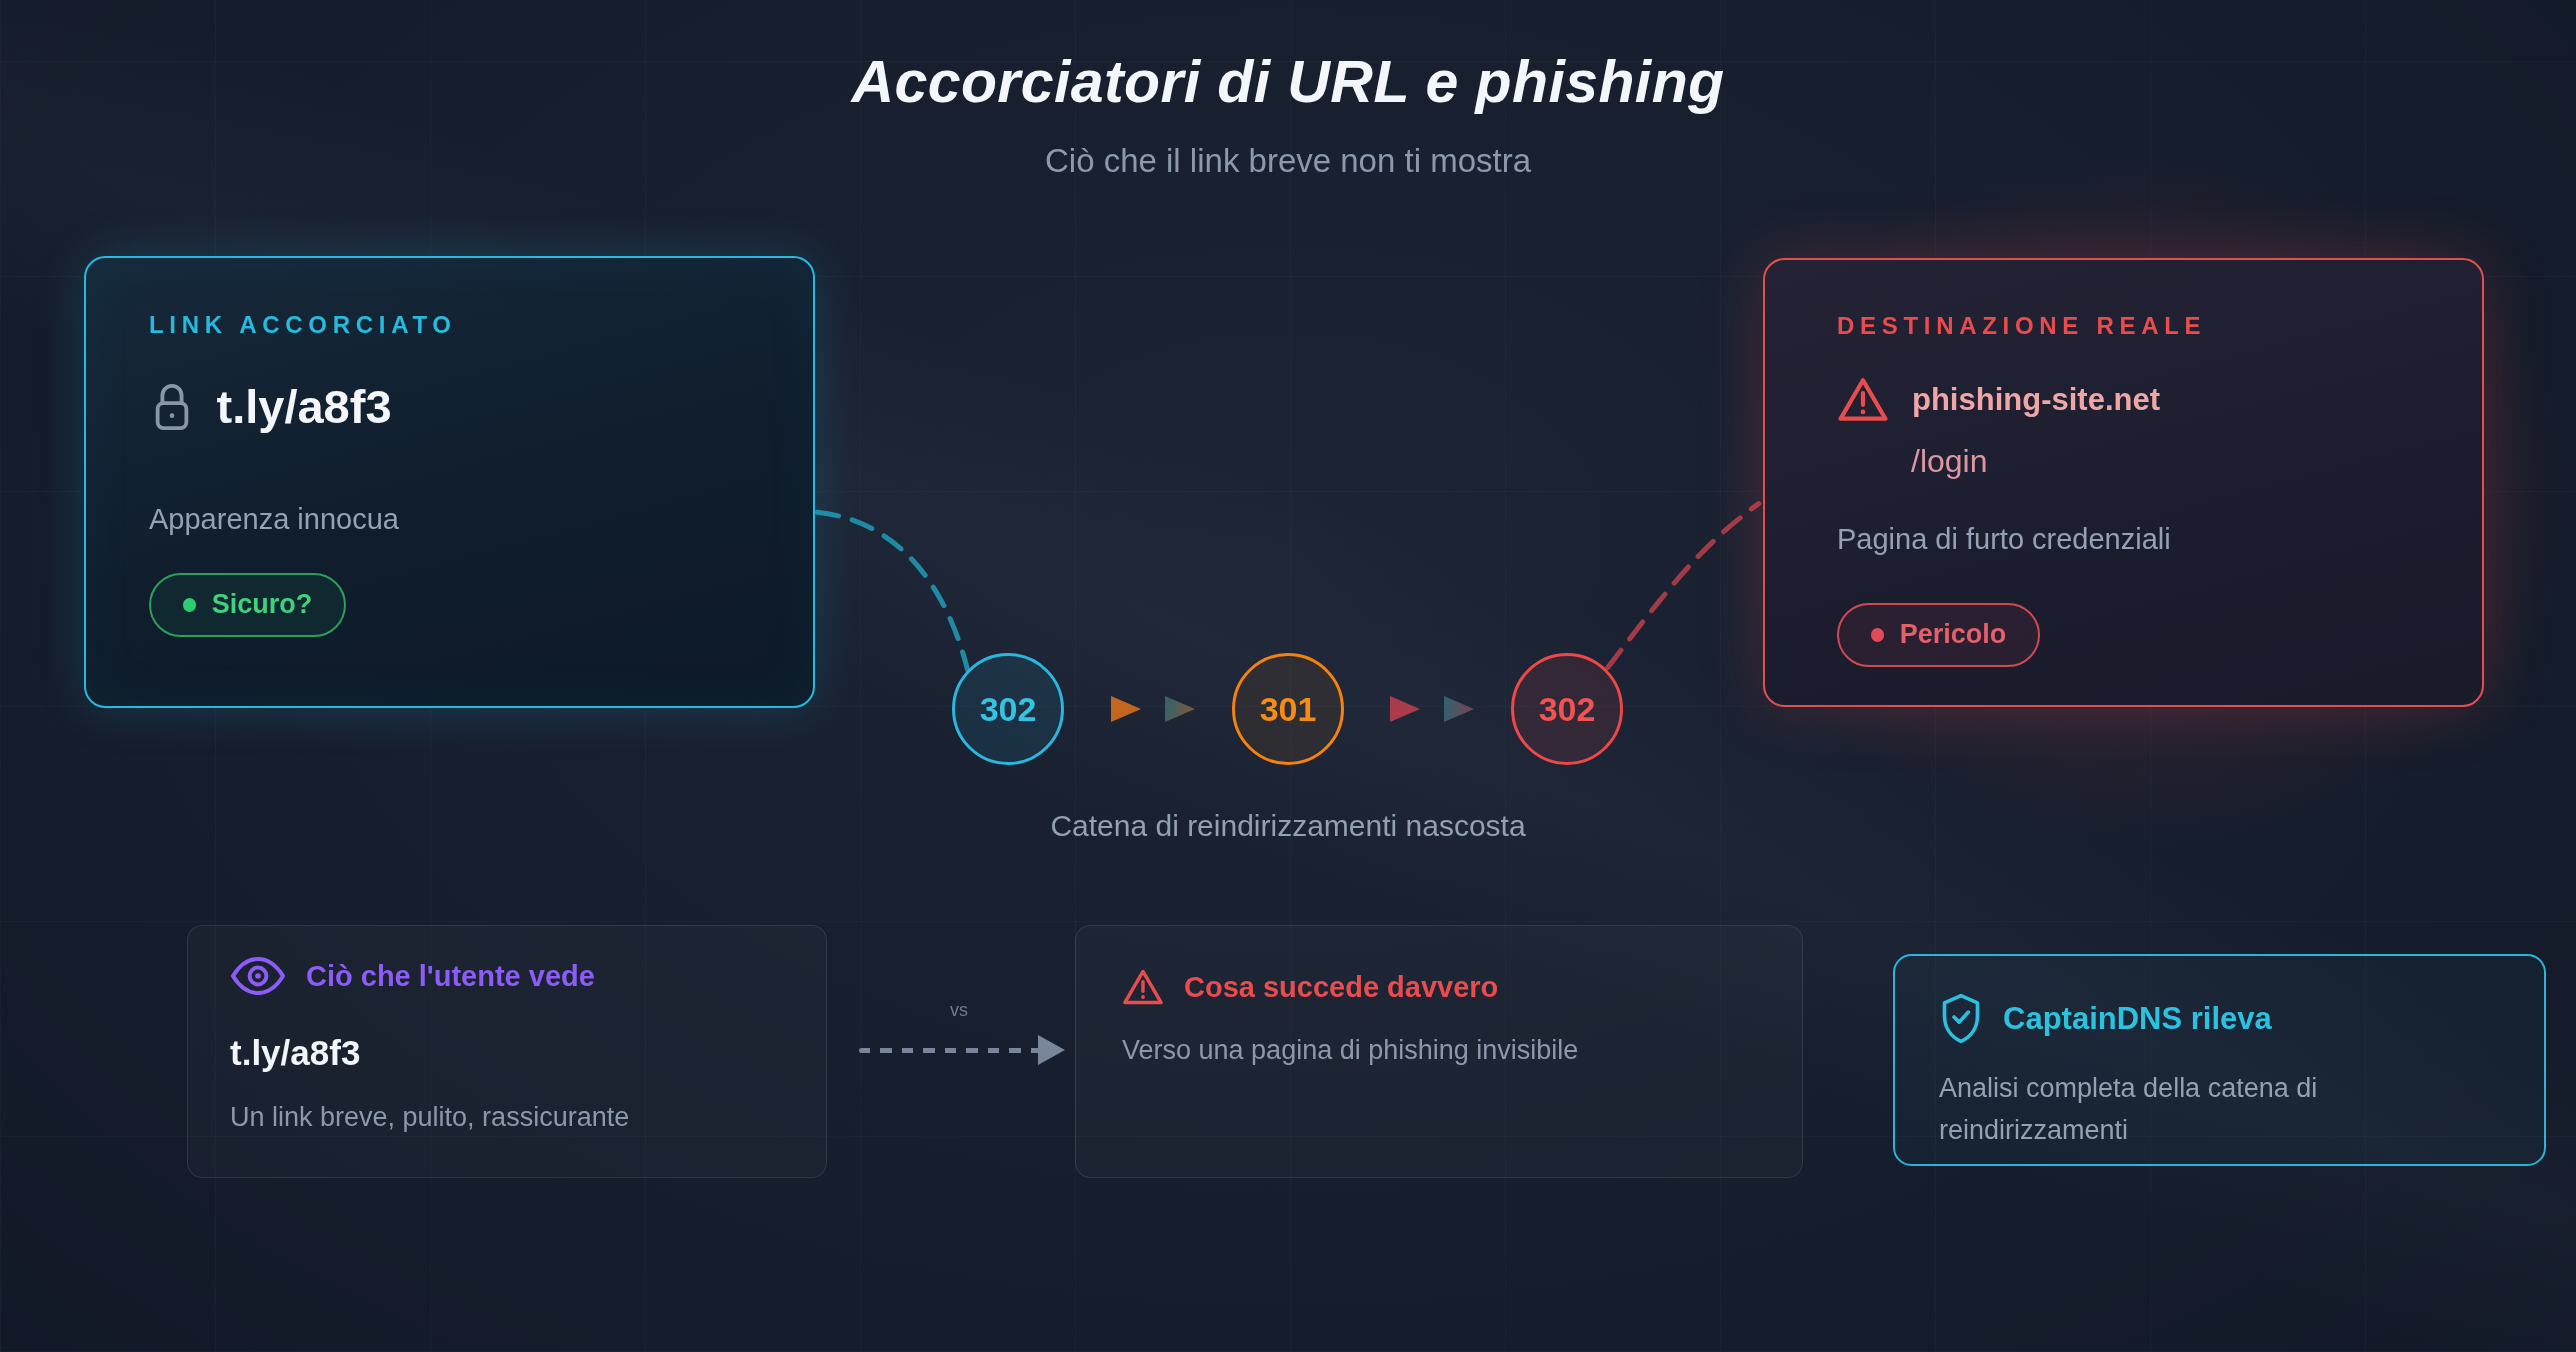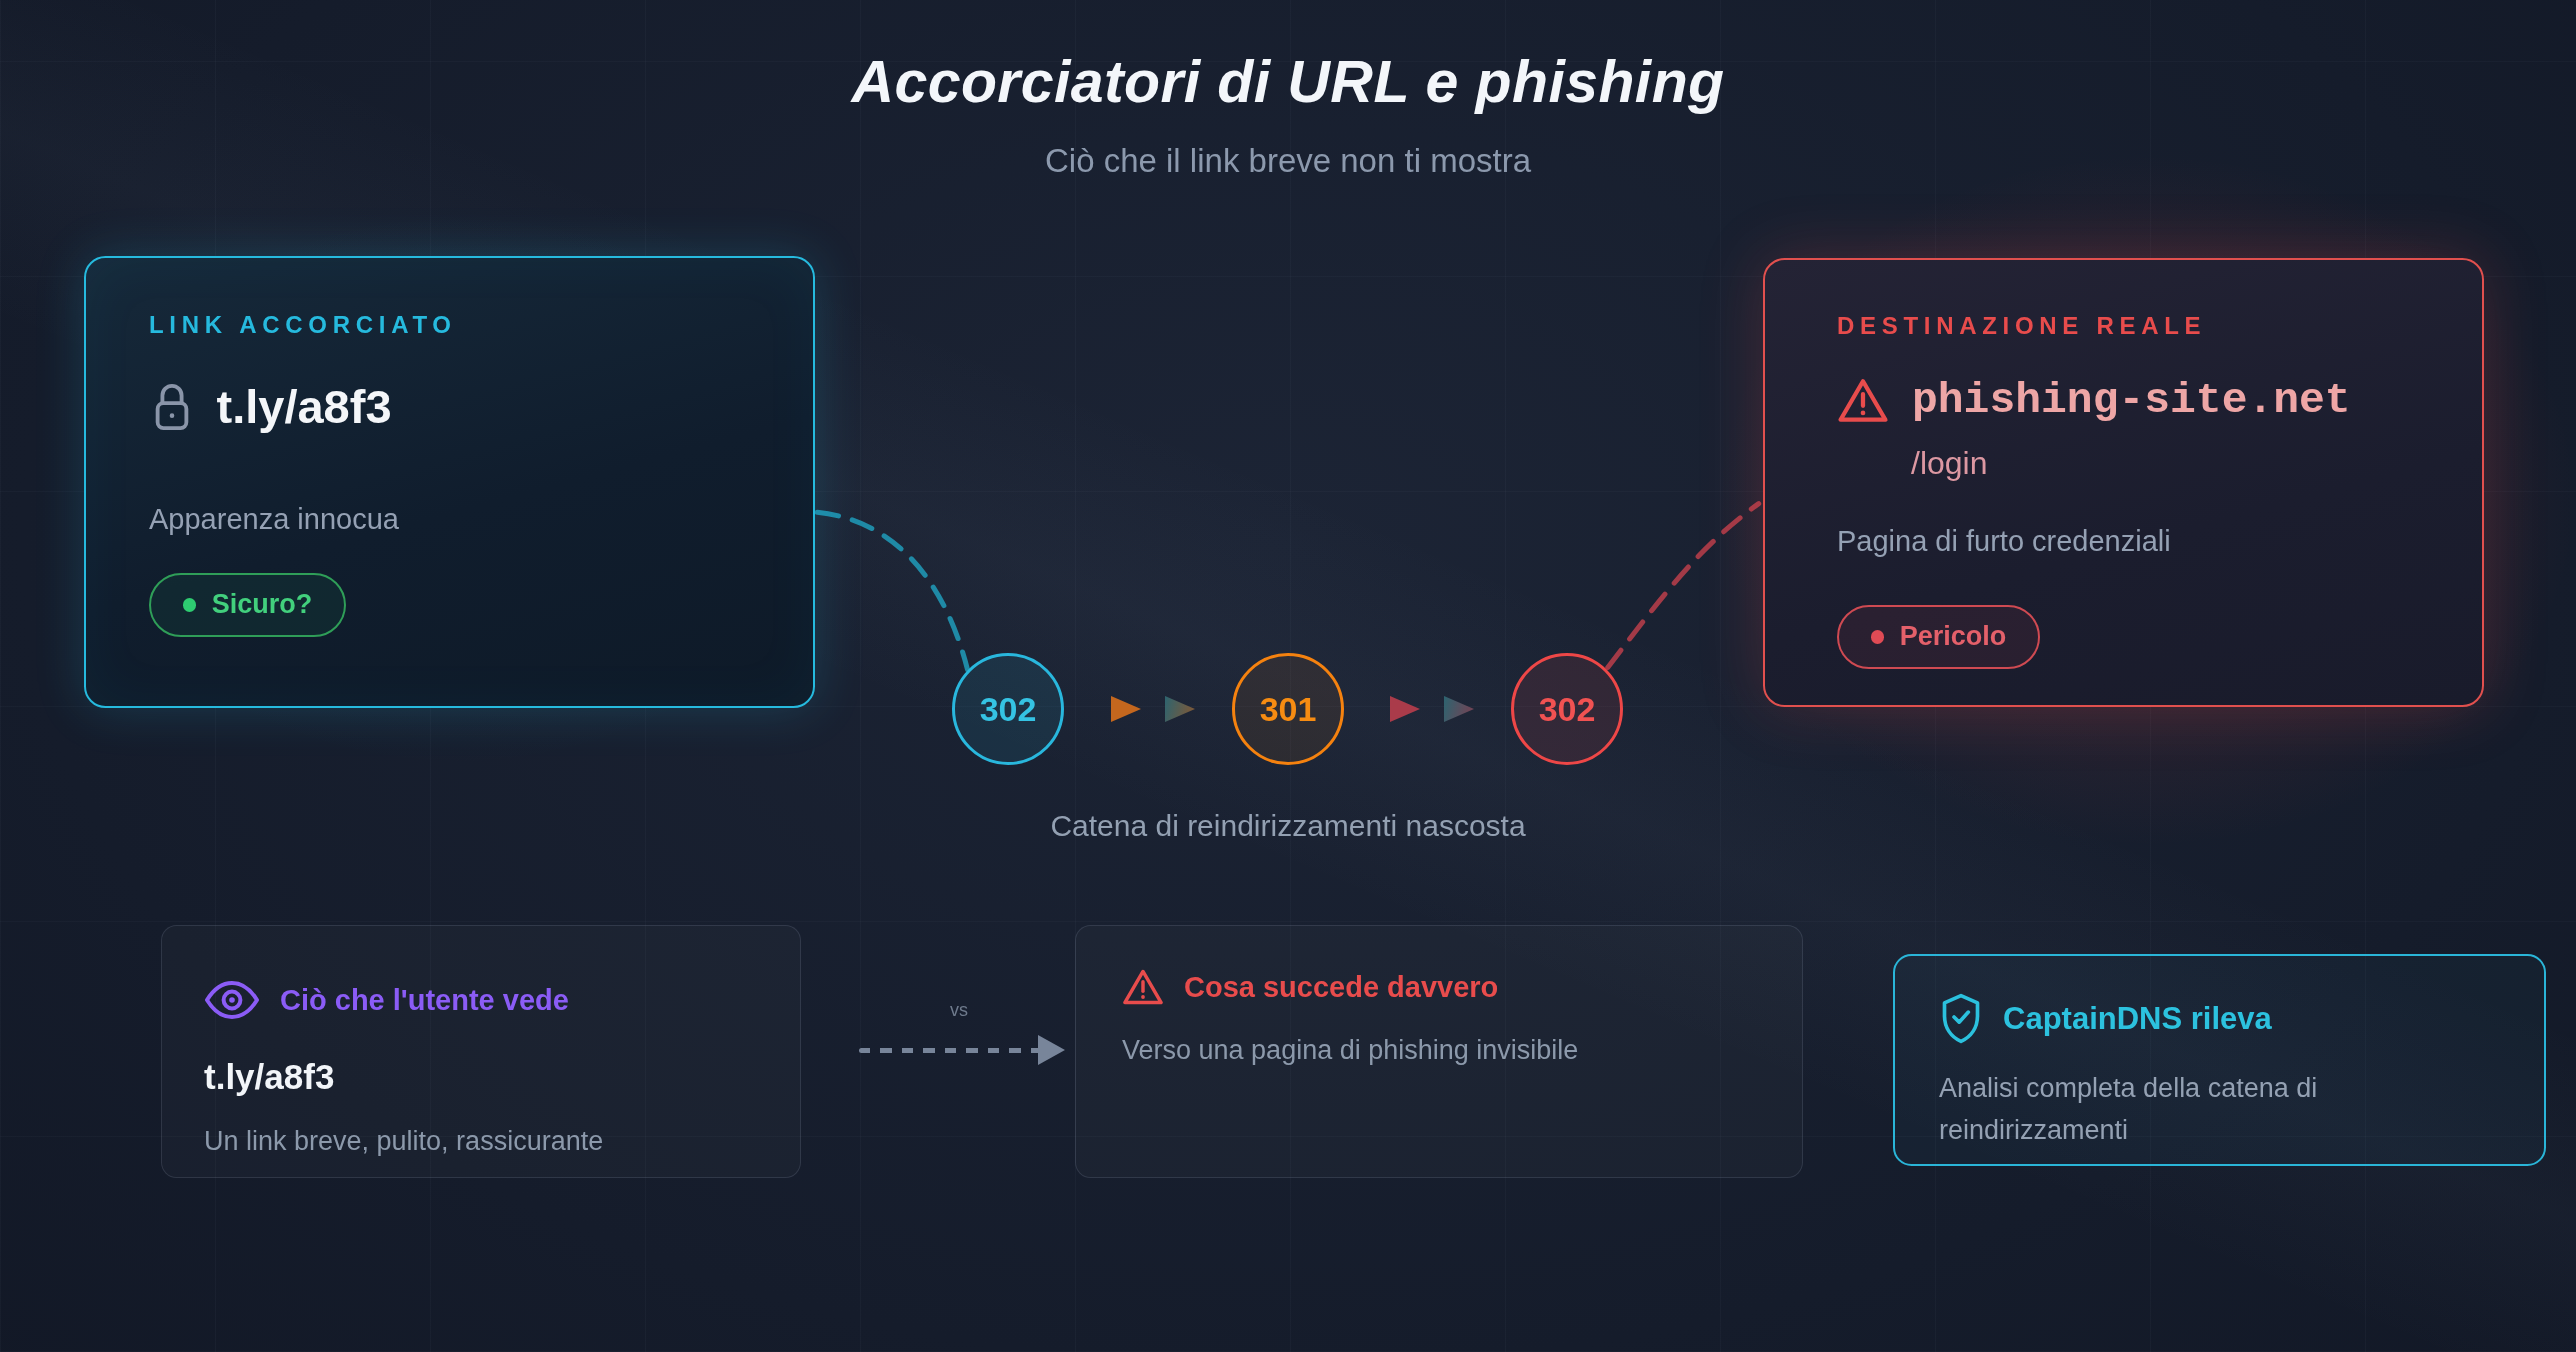--- a/index.html
+++ b/index.html
@@ -52,21 +52,21 @@
     background:linear-gradient(165deg,#242335 0%,#1b1d2e 60%,#191b2b 100%);
     box-shadow:0 0 64px rgba(231,76,76,0.22);
     padding:52px 72px;
   }
   .card-label{font-size:24px;font-weight:700;letter-spacing:5.7px;}
   .label-cyan{color:#26bade;}
   .label-red{color:#e84c4c;}
   .url-row{display:flex;align-items:center;gap:21.5px;margin-top:40px;}
   .url-row-dest{display:flex;align-items:center;gap:23px;margin-top:36px;}
   .url-big{font-size:47px;font-weight:700;color:#f4f6f9;}
-  .domain-big{font-size:43px;font-weight:700;color:#eea6a6;font-family:Liberation Mono, monospace;}
+  .domain-big{font-size:31px;font-weight:700;color:#eea6a6;}
   .path-text{font-size:32px;color:#dc98a2;margin-top:20px;margin-left:74px;}
   .note{font-size:29px;color:#95a1b4;}
   .note-short{margin-top:69px;}
   .note-dest{margin-top:43px;}
   .pill{
     display:inline-flex;align-items:center;gap:15.7px;
     border-radius:715px;font-size:27px;font-weight:700;
     padding:14.3px 31.5px;
   }
   .pill-green{margin-top:37px;border:2.1px solid #2f9e58;background:rgba(46,204,113,0.07);color:#42d07d;}
@@ -92,21 +92,21 @@
   .tri-2{left:1165px;background:linear-gradient(105deg,#2f6f7a 0%,#9a6030 100%);opacity:.85;}
   .tri-3{left:1390px;background:#aa3b4a;}
   .tri-4{left:1444px;background:linear-gradient(105deg,#2f6f7a 0%,#8c4356 100%);opacity:.85;}
   .chain-caption{
     position:absolute;left:0;top:809px;width:100%;text-align:center;
     font-size:30px;color:#93a0b2;
   }
 
   
   .bcard{position:absolute;border-radius:15.7px;background:rgba(255,255,255,0.025);border:1.4px solid rgba(148,163,184,0.18);}
-  .bcard-user{left:161px;top:925px;width:640px;height:253px;padding:54px 42px;}
+  .bcard-user{left:187px;top:925px;width:640px;height:253px;padding:30px 42px;}
   .bcard-real{left:1075px;top:925px;width:728px;height:253px;padding:42px 46px;}
   .bcard-dns{
     left:1893px;top:954px;width:653px;height:212px;padding:36px 44px;
     background:rgba(43,193,222,0.035);border:2.1px solid #2ab5d8;border-radius:18.6px;
   }
   .btitle-row{display:flex;align-items:center;gap:20px;}
   .btitle{font-size:29px;font-weight:700;}
   .btitle-purple{color:#8b5cf6;}
   .btitle-red{color:#e84c4c;}
   .btitle-cyan{color:#2cc2df;font-size:31px;}

